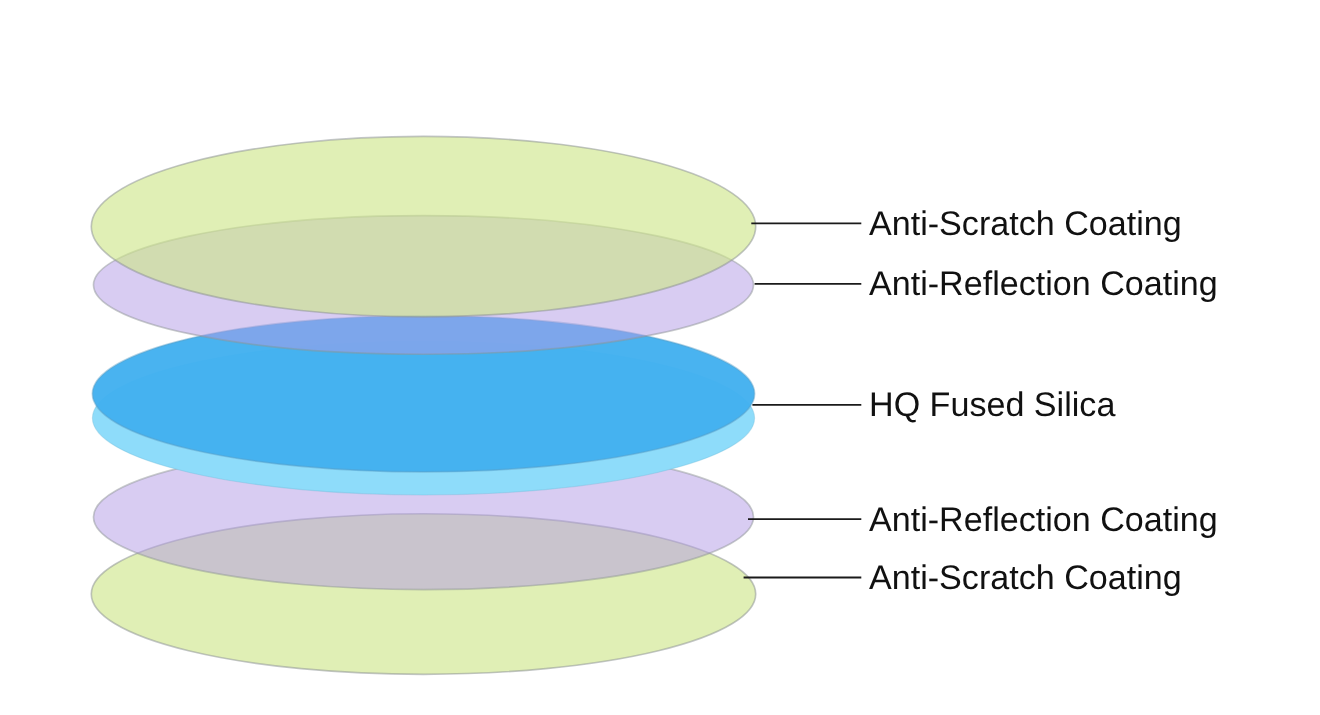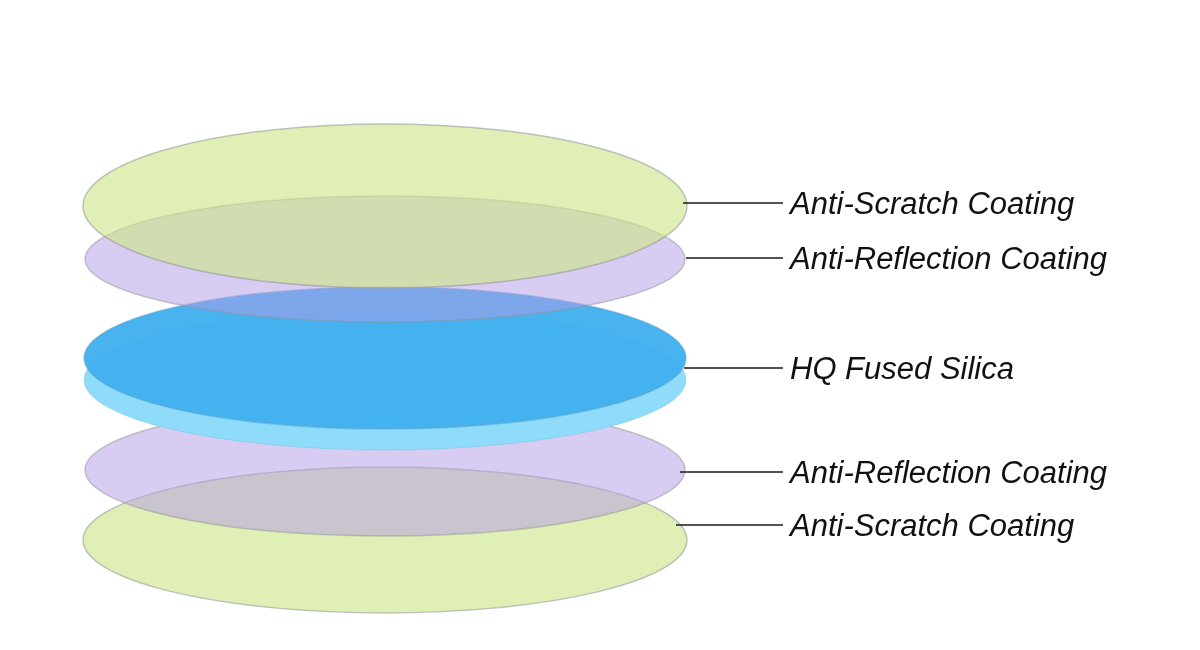--- a/index.html
+++ b/index.html
@@ -7,21 +7,20 @@
     padding: 0;
     background: #ffffff;
   }
   .canvas {
     position: relative;
     width: 1200px;
     height: 650px;
     background: #ffffff;
     overflow: hidden;
     font-family: "Liberation Sans", sans-serif;
-    font-style: italic;
   }
   svg { display: block; }
   .layer-label {
     font-family: "Liberation Sans", sans-serif;
     font-size: 31px;
     font-weight: 400;
   }
 </style>
 </head>
 <body>

